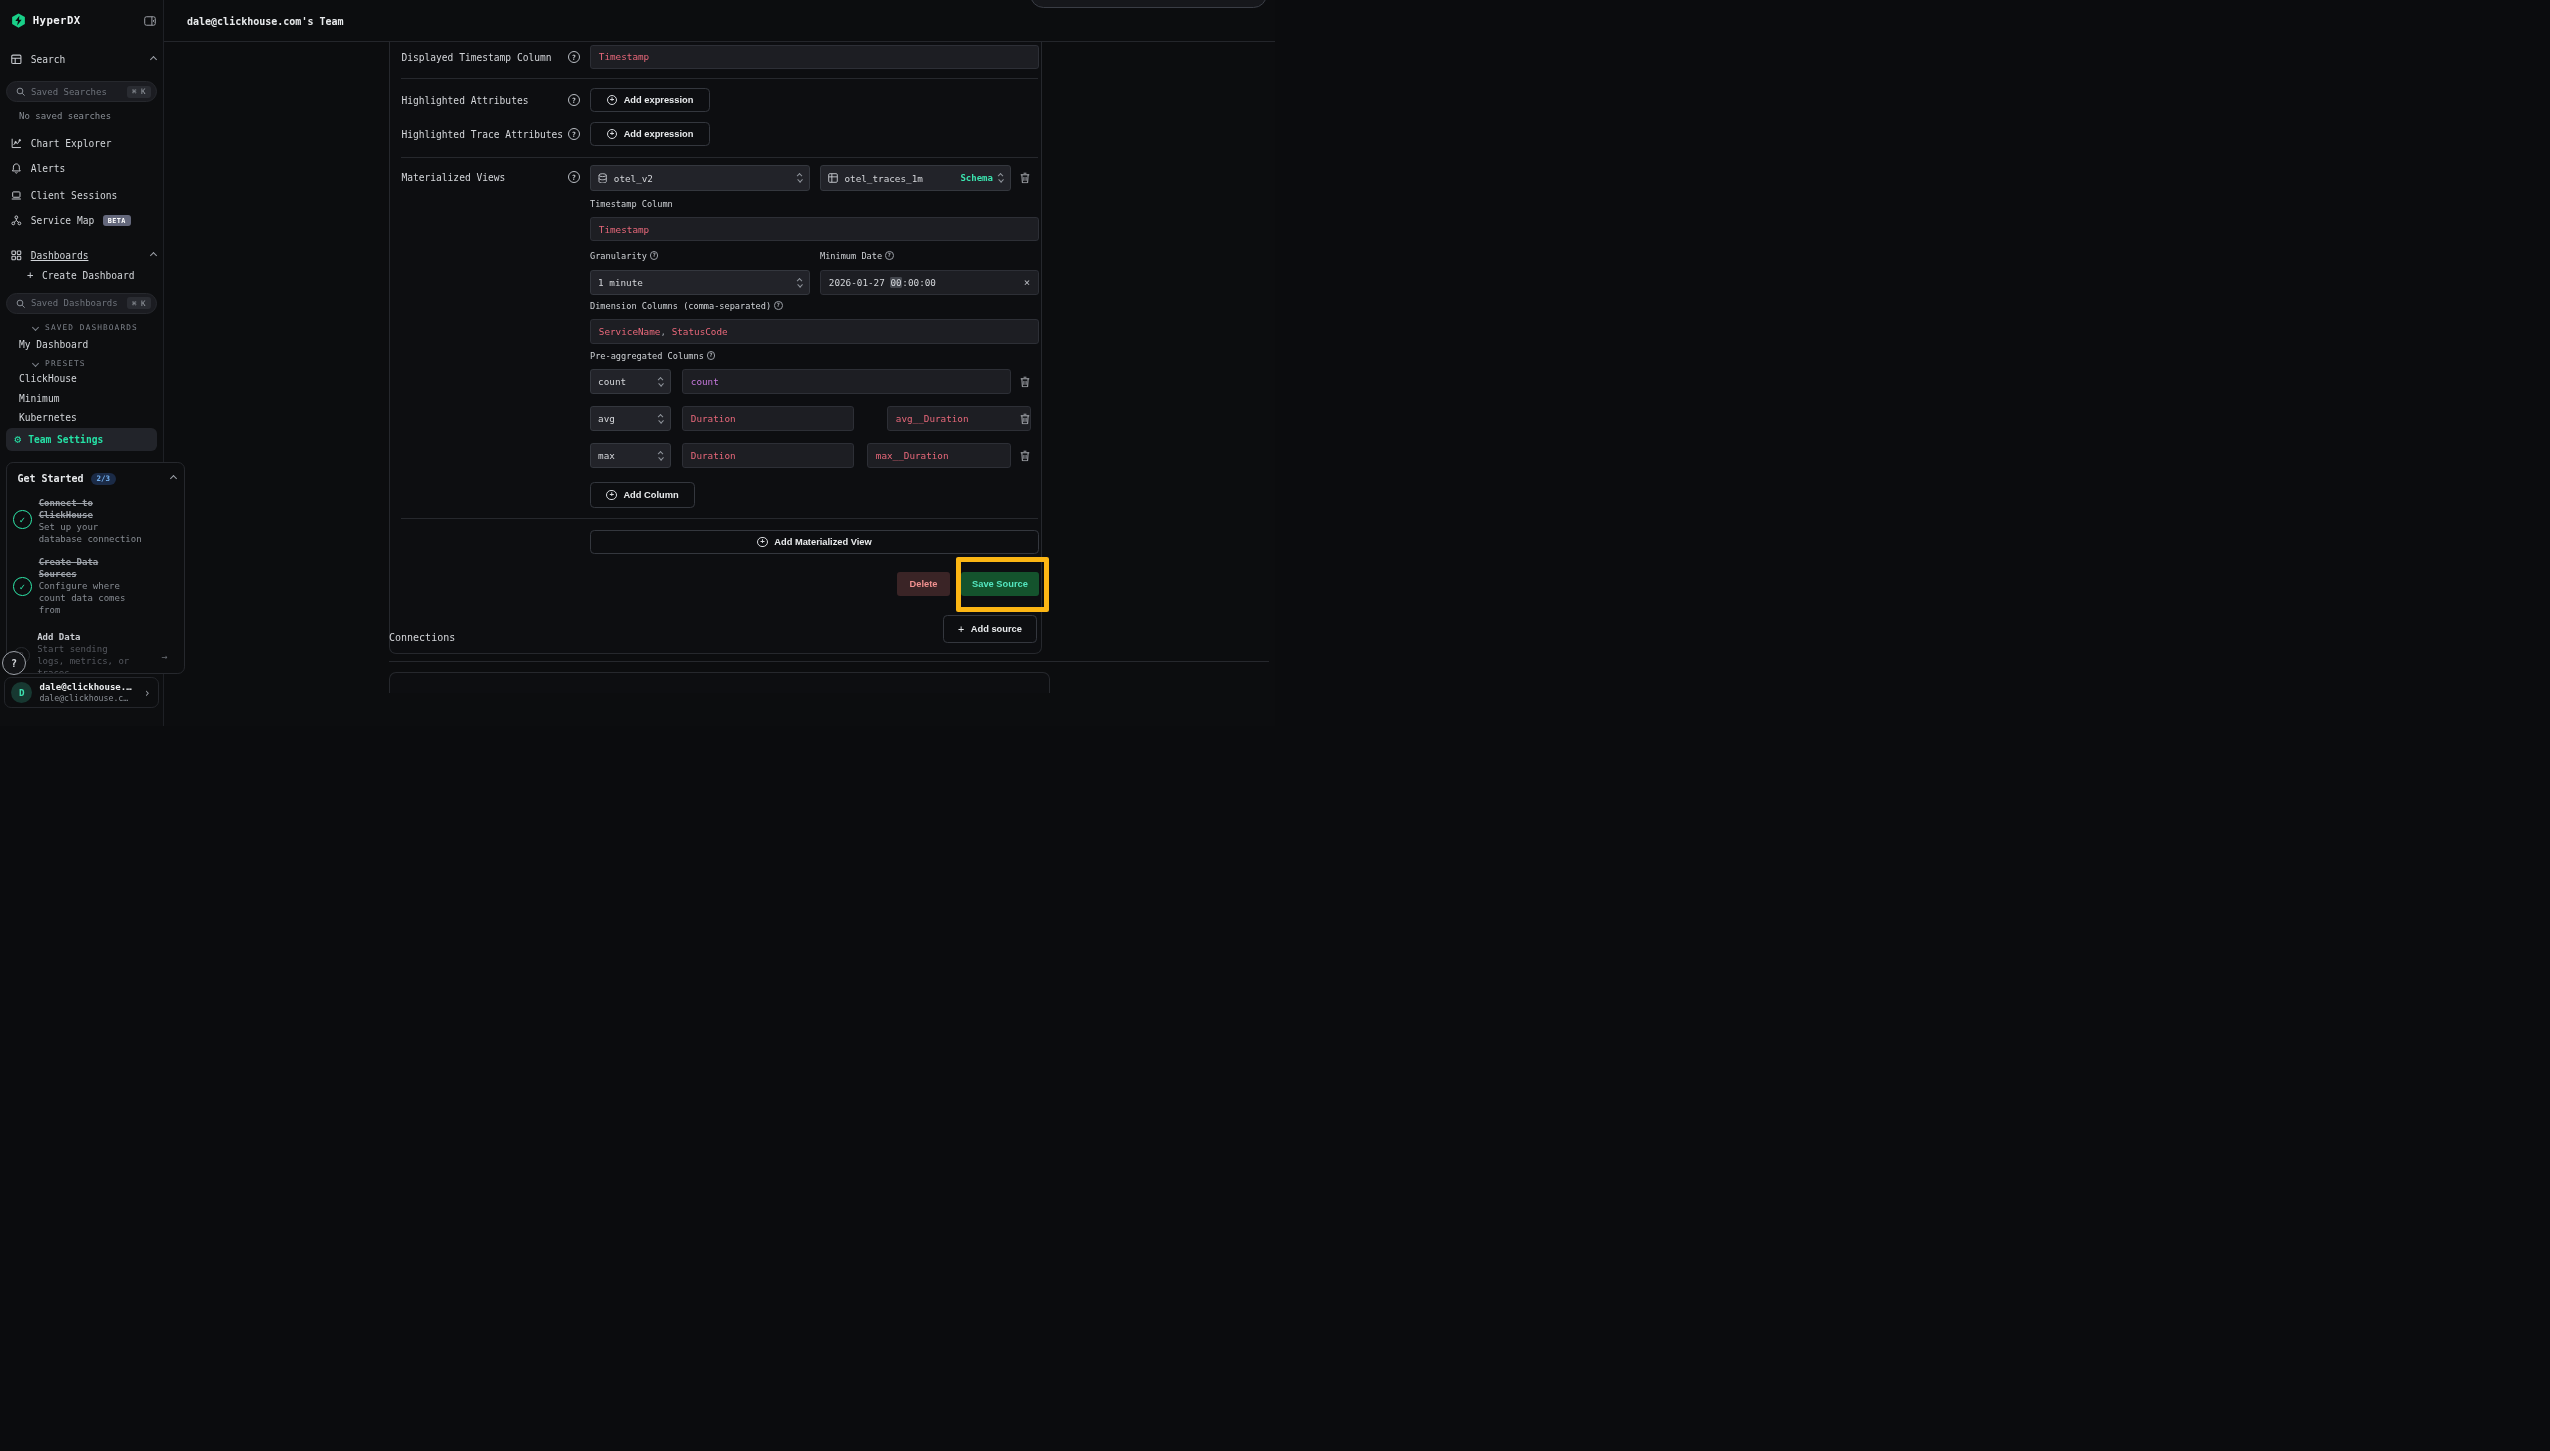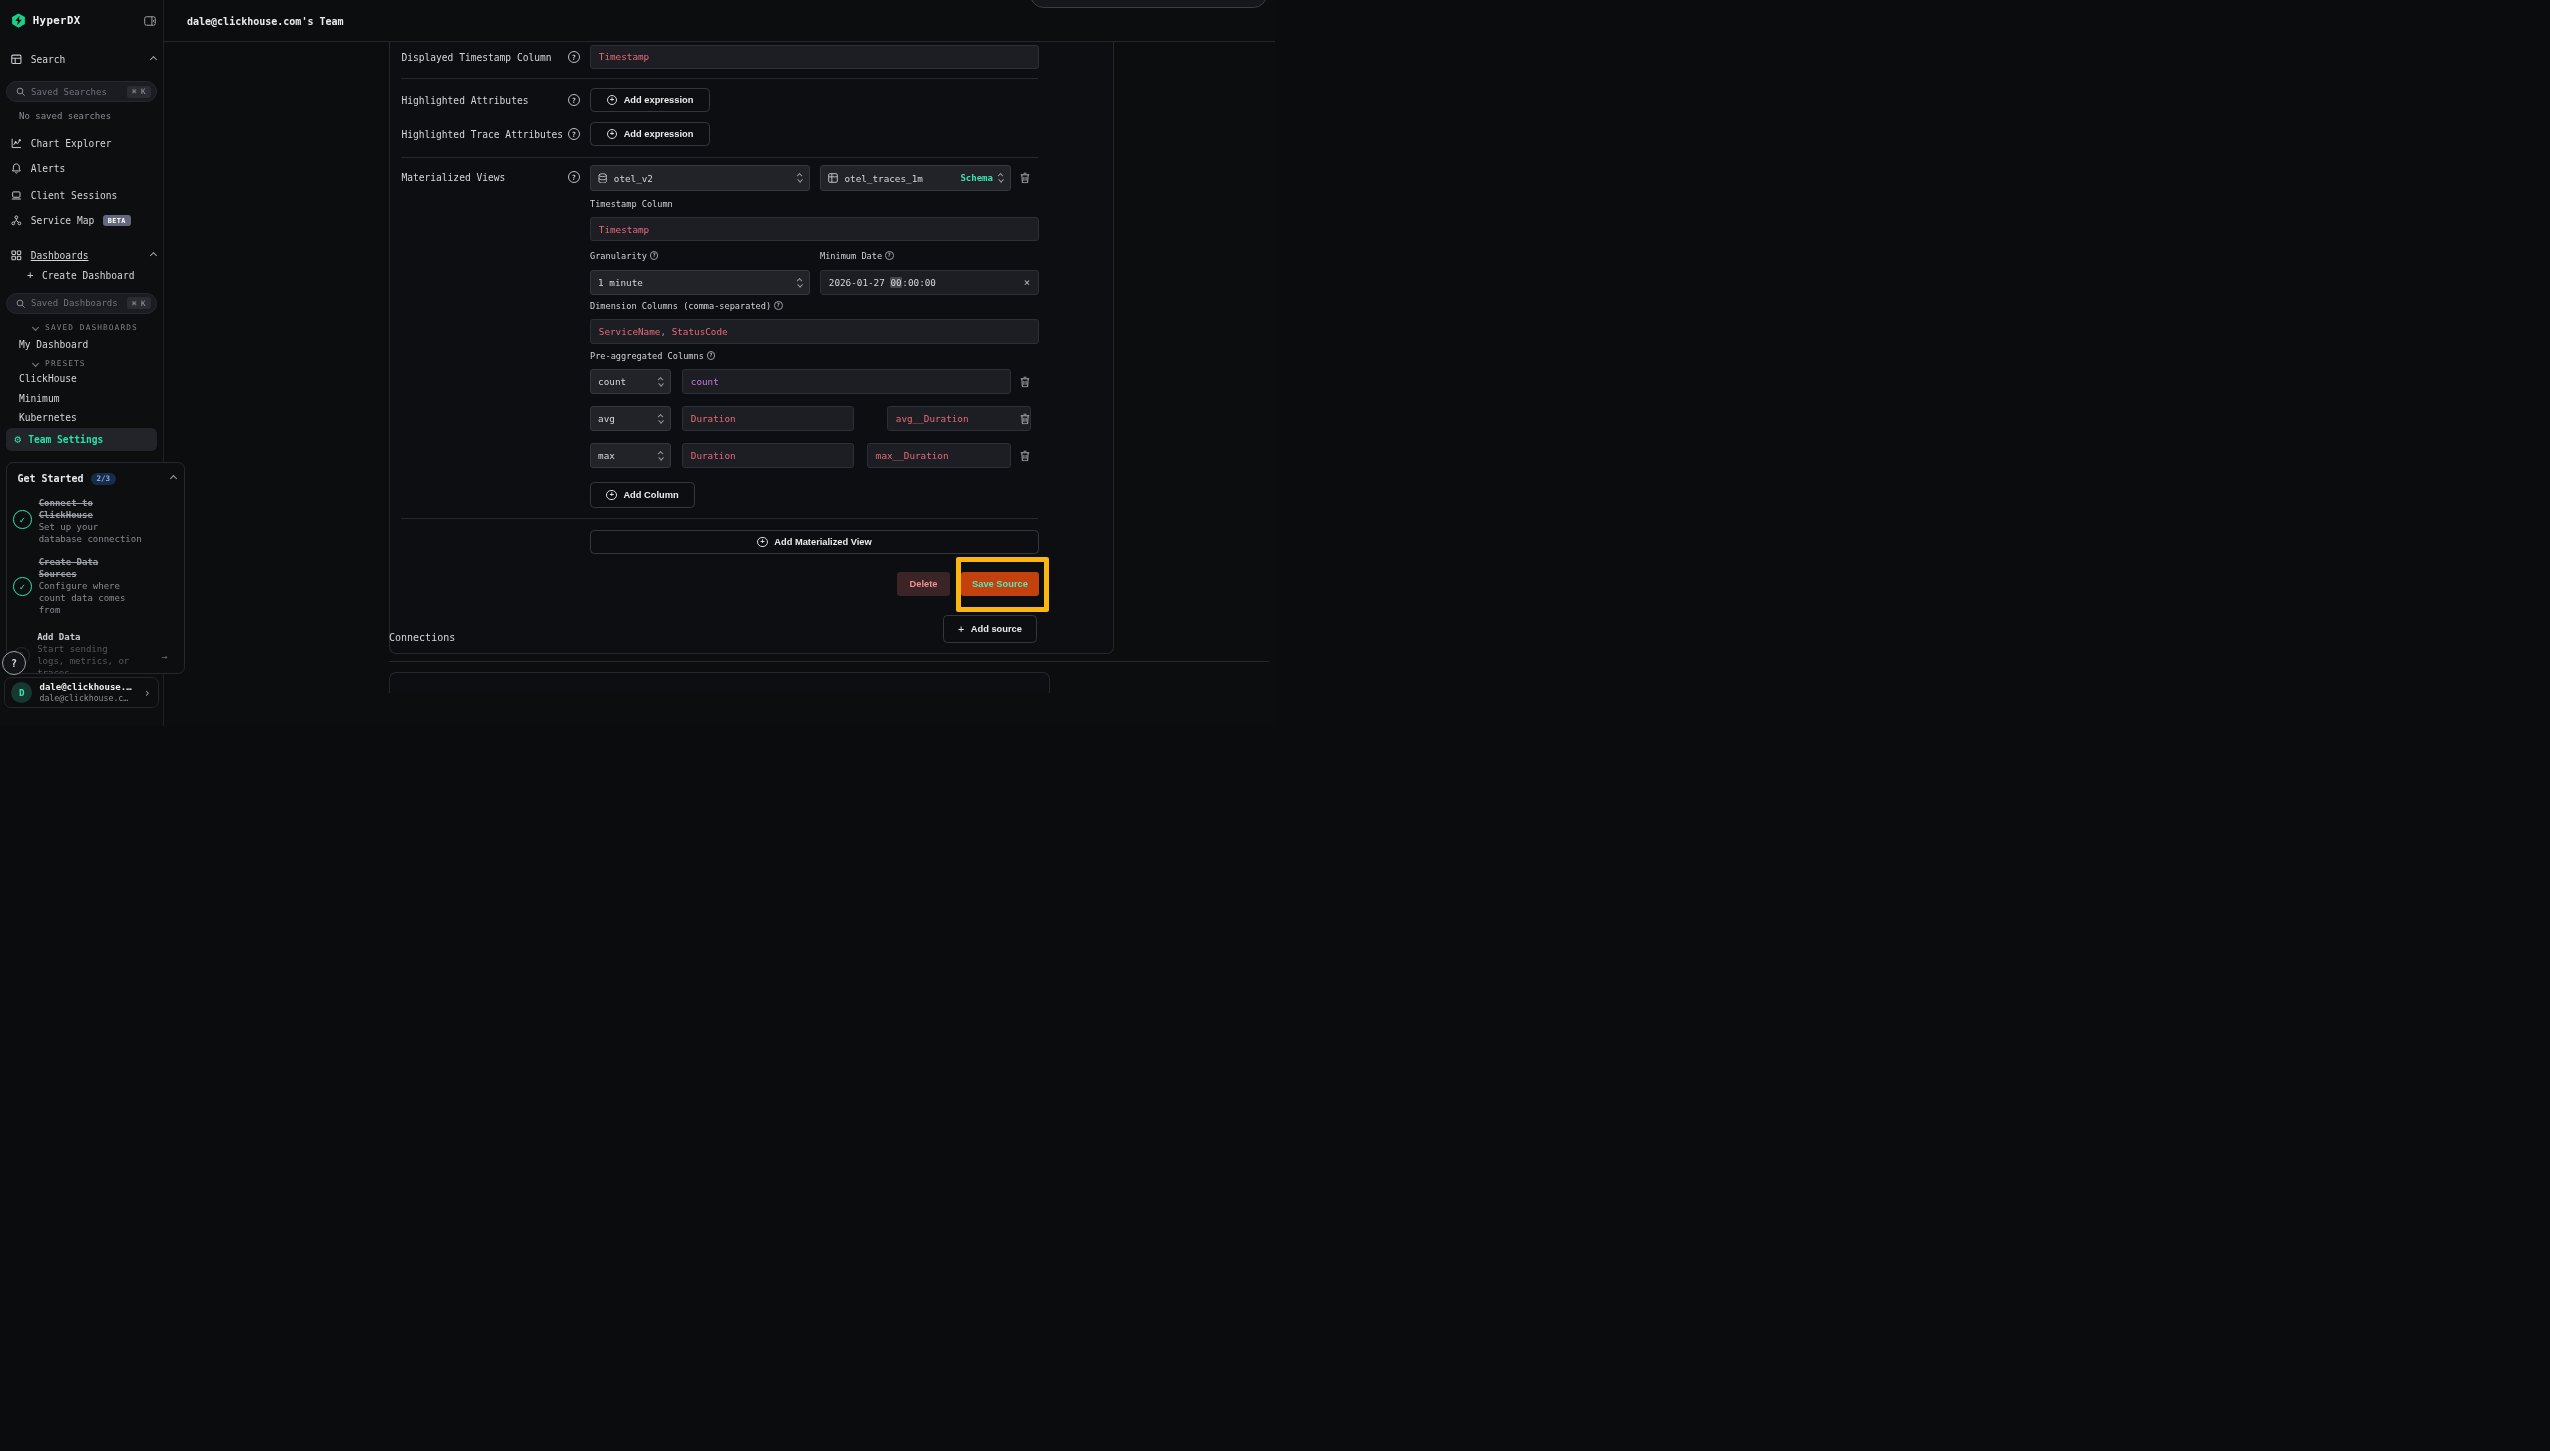--- a/index.html
+++ b/index.html
@@ -81,21 +81,21 @@
   .user-mail { font-size:8.2px; color:#8a8f96; line-height:10px; white-space:nowrap; }
   .user-chev { margin-left:auto; color:#9a9ea5; font-size:11.4px; }
 
   
   .main { position:absolute; left:164px; top:0; right:0; height:726px; }
   .topbar { position:absolute; left:0; top:0; right:0; height:42px; border-bottom:0.7px solid #24262b; }
   .topbar-title { position:absolute; left:23px; top:15.7px; font-size:10px; font-weight:bold; color:#e8eaec; }
   .top-pill { position:absolute; left:866px; top:-19px; width:237px; height:27px; border:0.7px solid #3a3d45;
               border-radius:13.5px; background:#16171b; }
 
-  .card { position:absolute; left:225px; top:42px; width:725px; height:612px;
+  .card { position:absolute; left:225px; top:42px; width:653px; height:612px;
           border:0.7px solid #26282d; border-top:none; border-radius:0 0 7.1px 7.1px; background:#0d0e11; }
   .rowlabel { position:absolute; font-size:9.6px; color:#d4d6da; white-space:nowrap; transform:translateY(-50%); }
   .q-abs { position:absolute; transform:translateY(-50%); }
   .input { position:absolute; background:#1d1e23; border:0.7px solid #2d2f36; border-radius:2.9px;
            display:flex; align-items:center; padding:0 7.8px; font-size:9.3px; overflow:hidden; white-space:nowrap; }
   .val-red { color:#e8687a; }
   .val-purple { color:#c678dd; }
   .val-gray { color:#9ca1a8; }
   .select { position:absolute; background:#222329; border:0.7px solid #34373e; border-radius:2.9px;
             display:flex; align-items:center; padding:0 7.1px; font-size:9.3px; color:#d4d6da; gap:6.4px; }
@@ -104,21 +104,21 @@
                  display:flex; align-items:center; justify-content:center; gap:6.4px;
                  font-size:9.3px; font-weight:bold; color:#e8eaec; cursor:pointer; }
   .divider { position:absolute; left:11.4px; width:637px; height:0.7px; background:#26282d; }
   .sublabel { position:absolute; font-size:8.6px; color:#cfd2d6; white-space:nowrap; }
   .trash { position:absolute; transform:translateY(-50%); }
   .sel-hl { background:#43464d; border-radius:1.4px; padding:0 0.7px; }
   .xclear { margin-left:auto; color:#b9bcc2; font-size:10.7px; }
   .schema-link { color:#3be3ae; font-weight:bold; font-size:9px; }
   .btn-delete { position:absolute; background:#3a2426; color:#f0908f; font-weight:bold; font-size:9.3px;
                 border:none; border-radius:2.9px; display:flex; align-items:center; justify-content:center; cursor:pointer; }
-  .btn-save { position:absolute; background:#c2410c; color:#54e6bf; font-weight:bold; font-size:9.3px;
+  .btn-save { position:absolute; background:#14532d; color:#54e6bf; font-weight:bold; font-size:9.3px;
               border:none; border-radius:2.9px; display:flex; align-items:center; justify-content:center; cursor:pointer; }
   .hl-rect { position:absolute; border:5px solid #fcb614; border-radius:2.1px; z-index:4; pointer-events:none; }
   .connections { position:absolute; left:225px; top:632px; font-size:10px; color:#d5d7db; }
   .hr-wide { position:absolute; left:225px; top:661px; width:880px; height:0.7px; background:#26282d; }
   .card2 { position:absolute; left:225px; top:672px; width:661px; height:21.4px;
            border:0.7px solid #26282d; border-bottom:none; border-radius:7.1px 7.1px 0 0; background:#0d0e11; }
   svg { display:block; }
 </style>
 </head>
 <body>

